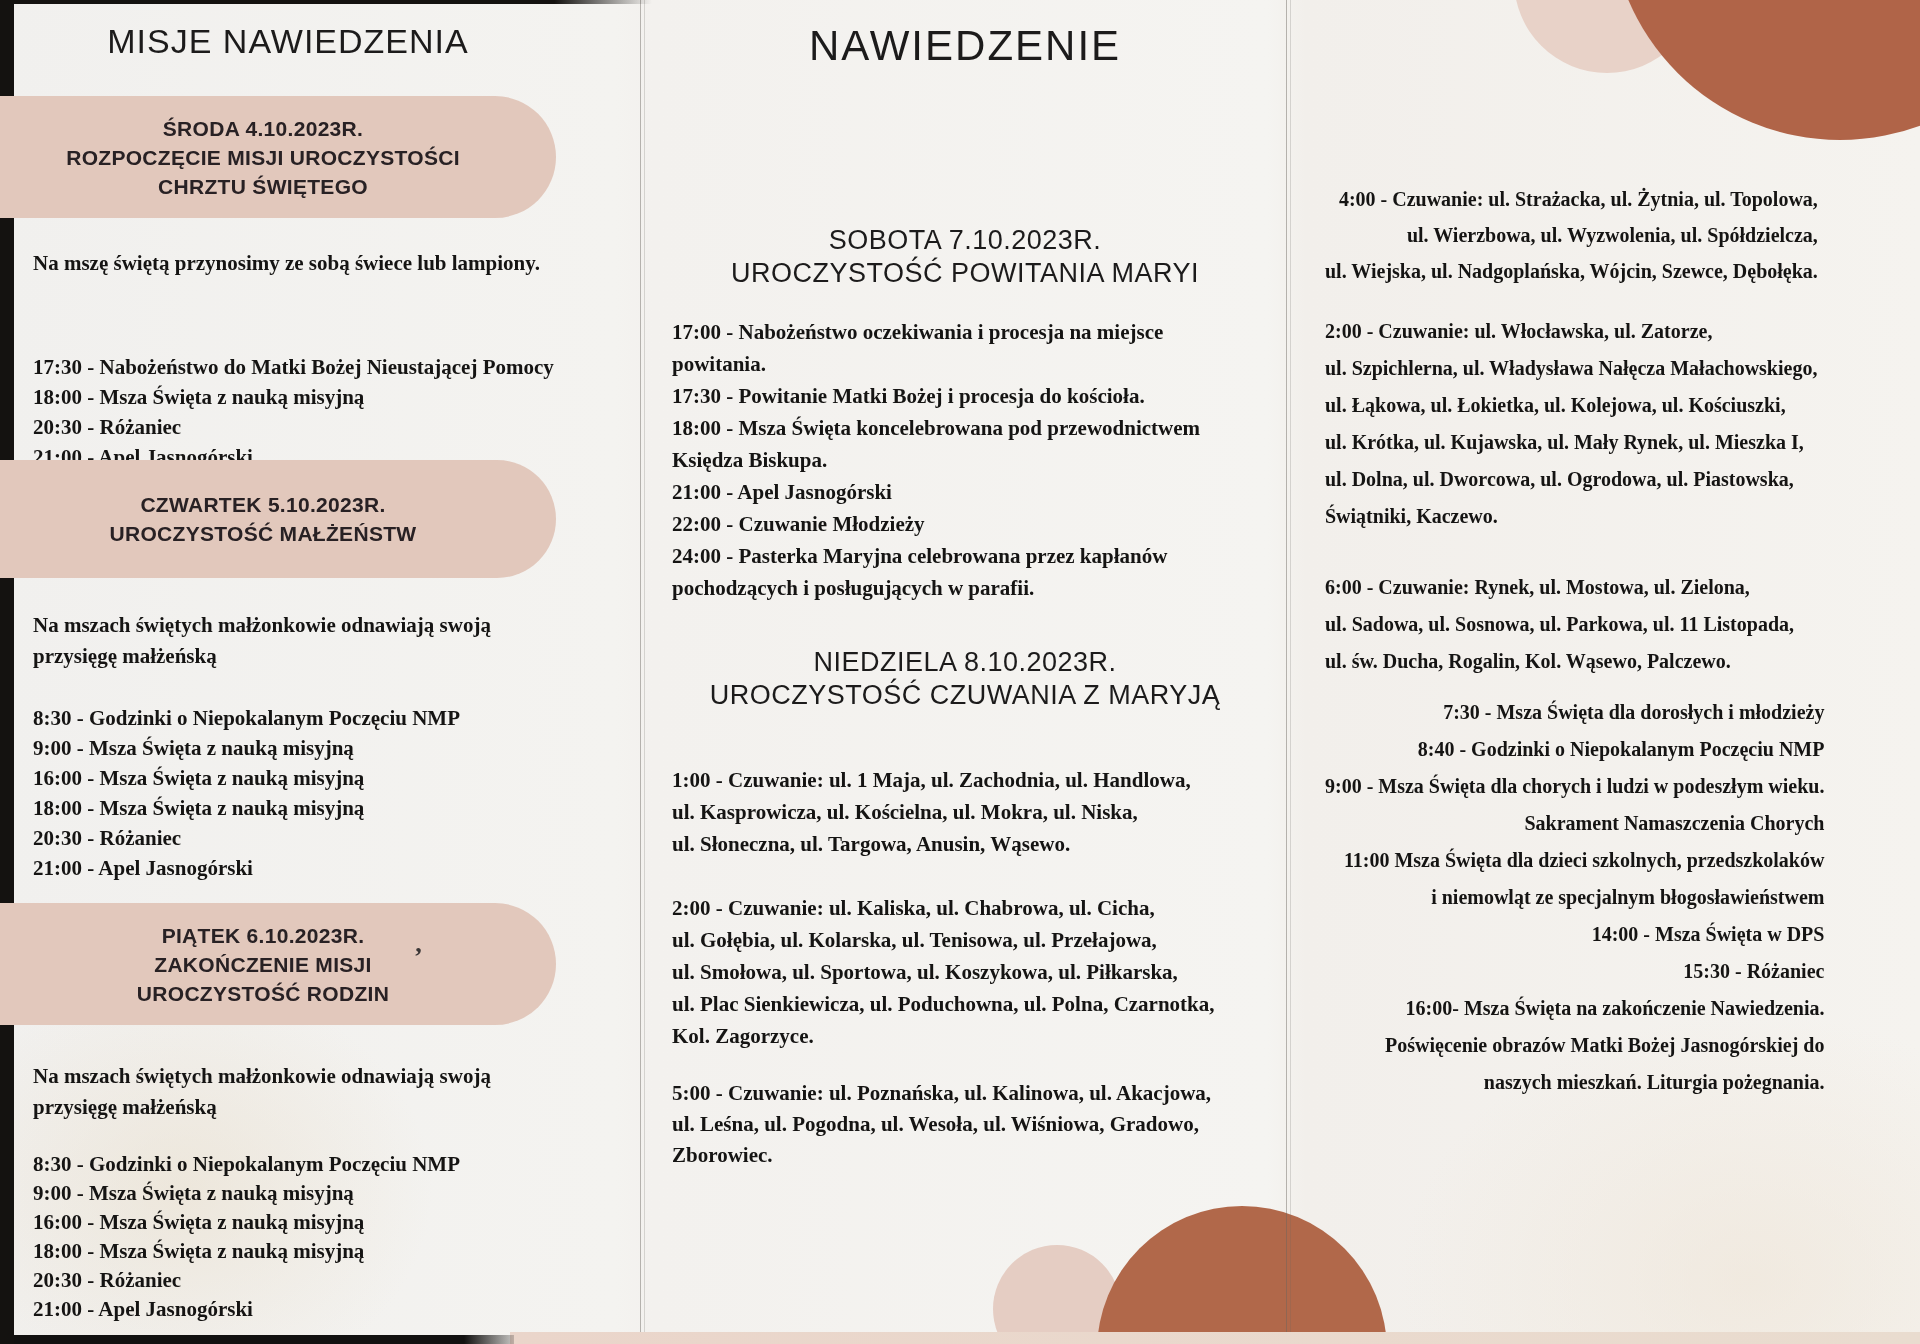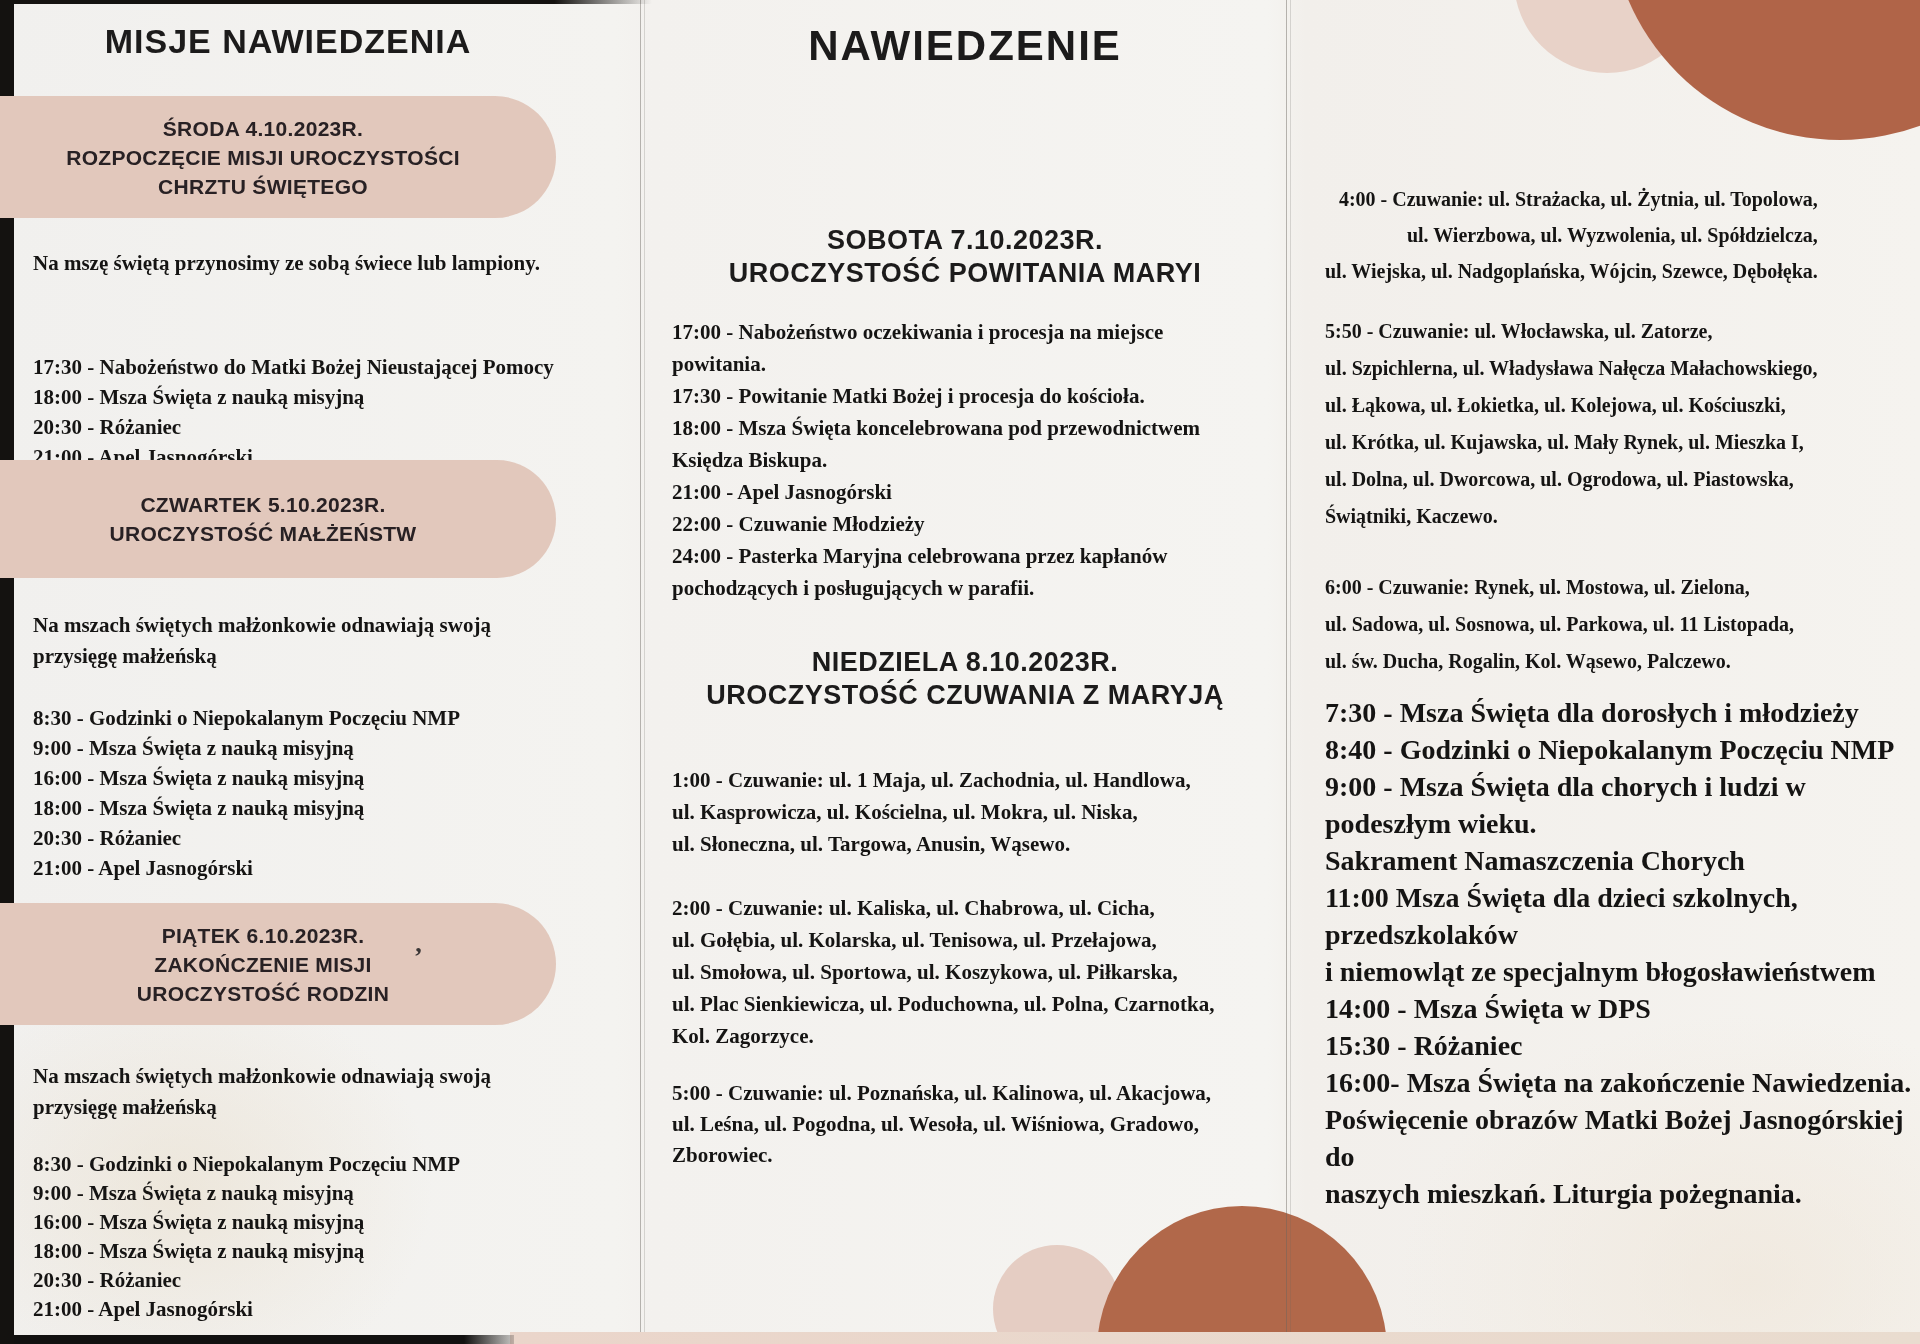--- a/index.html
+++ b/index.html
@@ -20,21 +20,21 @@
     position:absolute;left:0;width:556px;
     border-radius:0 999px 999px 0;
     display:flex;align-items:center;justify-content:center;
     text-align:center;white-space:pre-line;
     font:700 21px/29px "Liberation Sans", sans-serif;
     letter-spacing:.3px;color:#282124;
     padding-right:30px;box-sizing:border-box;
   }
   .sans-h{
     position:absolute;text-align:center;white-space:pre-line;
-    font-family:"Liberation Sans", sans-serif;font-weight:700;color:#1c1b1b;
+    font-family:"Liberation Sans", sans-serif;font-weight:400;color:#1c1b1b;
   }
   .serif{
     position:absolute;white-space:pre-line;
     font-family:"Liberation Serif", serif;font-weight:700;color:#151413;
   }
   .speck{position:absolute;font:700 26px "Liberation Serif",serif;color:#3a3636;}
 </style>
 </head>
 <body>
 
@@ -111,30 +111,30 @@
 ul. Smołowa, ul. Sportowa, ul. Koszykowa, ul. Piłkarska,
 ul. Plac Sienkiewicza, ul. Poduchowna, ul. Polna, Czarnotka,
 Kol. Zagorzyce.</div>
   <div class="serif" style="left:672px;top:1078px;font-size:21px;line-height:31px;">5:00 - Czuwanie: ul. Poznańska, ul. Kalinowa, ul. Akacjowa,
 ul. Leśna, ul. Pogodna, ul. Wesoła, ul. Wiśniowa, Gradowo,
 Zborowiec.</div>
 
   <div class="serif" style="left:1325px;top:181px;font-size:20px;line-height:36px;text-align:right;">4:00 - Czuwanie: ul. Strażacka, ul. Żytnia, ul. Topolowa,
 ul. Wierzbowa, ul. Wyzwolenia, ul. Spółdzielcza,
 ul. Wiejska, ul. Nadgoplańska, Wójcin, Szewce, Dębołęka.</div>
-  <div class="serif" style="left:1325px;top:313px;font-size:20px;line-height:37px;">5:50 - Czuwanie: ul. Włocławska, ul. Zatorze,
+  <div class="serif" style="left:1325px;top:313px;font-size:20px;line-height:37px;">2:00 - Czuwanie: ul. Włocławska, ul. Zatorze,
 ul. Szpichlerna, ul. Władysława Nałęcza Małachowskiego,
 ul. Łąkowa, ul. Łokietka, ul. Kolejowa, ul. Kościuszki,
 ul. Krótka, ul. Kujawska, ul. Mały Rynek, ul. Mieszka I,
 ul. Dolna, ul. Dworcowa, ul. Ogrodowa, ul. Piastowska,
 Świątniki, Kaczewo.</div>
   <div class="serif" style="left:1325px;top:549px;font-size:20px;line-height:37px;margin-top:20px;">6:00 - Czuwanie: Rynek, ul. Mostowa, ul. Zielona,
 ul. Sadowa, ul. Sosnowa, ul. Parkowa, ul. 11 Listopada,
 ul. św. Ducha, Rogalin, Kol. Wąsewo, Palczewo.</div>
-  <div class="serif" style="left:1325px;top:694px;font-size:28px;line-height:37px;">7:30 - Msza Święta dla dorosłych i młodzieży
+  <div class="serif" style="left:1325px;top:694px;font-size:20px;line-height:37px;text-align:right;">7:30 - Msza Święta dla dorosłych i młodzieży
 8:40 - Godzinki o Niepokalanym Poczęciu NMP
 9:00 - Msza Święta dla chorych i ludzi w podeszłym wieku.
 Sakrament Namaszczenia Chorych
 11:00 Msza Święta dla dzieci szkolnych, przedszkolaków
 i niemowląt ze specjalnym błogosławieństwem
 14:00 - Msza Święta w DPS
 15:30 - Różaniec
 16:00- Msza Święta na zakończenie Nawiedzenia.
 Poświęcenie obrazów Matki Bożej Jasnogórskiej do
 naszych mieszkań. Liturgia pożegnania.</div>

